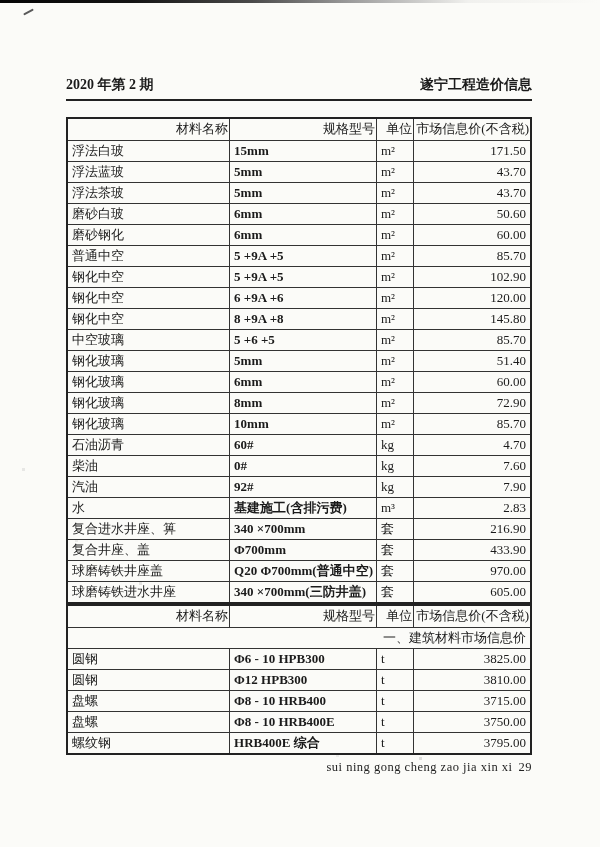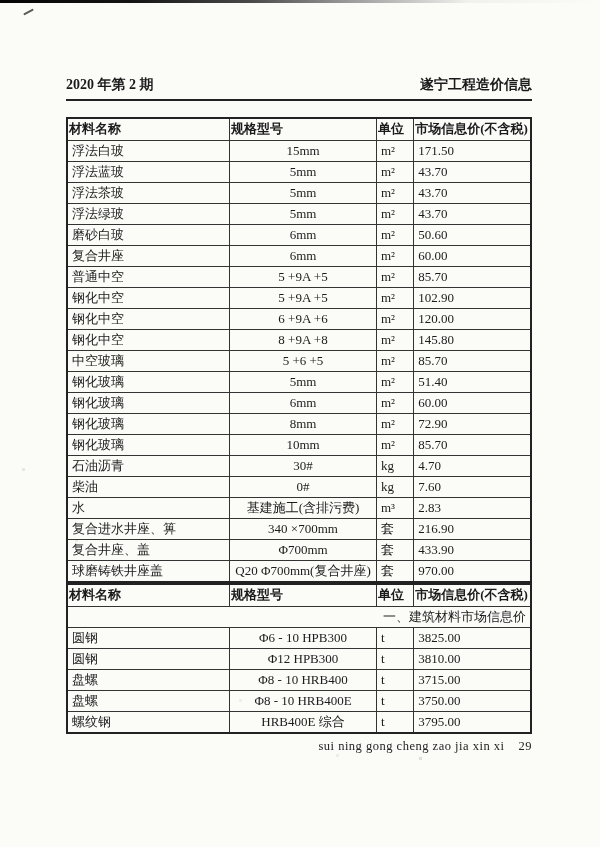--- a/index.html
+++ b/index.html
@@ -35,34 +35,34 @@
   }
   table.price-table{
     border-collapse:collapse;table-layout:fixed;width:466px;
     font-size:13px;border:2px solid #222;
   }
   #table-1{margin-top:16px;}
   table.price-table th,table.price-table td{
     border:1px solid #333;height:20px;padding:0 4px;
     line-height:1.15;overflow:hidden;white-space:nowrap;
   }
-  table.price-table thead th{text-align:left;font-weight:bold;height:21px;padding:0 1px;}
+  table.price-table thead th{text-align:right;font-weight:normal;height:21px;padding:0 1px;}
   .c-name{width:158px;text-align:left;padding-left:7px;}
-  .c-spec{width:143px;text-align:center;padding-left:9px;}
+  .c-spec{width:143px;text-align:left;padding-left:9px;font-weight:bold;}
   .c-unit{width:34px;text-align:left;padding:0;}
-  .c-price{width:113px;text-align:left;}
+  .c-price{width:113px;text-align:right;}
   .section-title{
     font-size:19px;font-weight:bold;text-align:center;
     letter-spacing:1.5px;margin:8px 0 7px 0;line-height:26px;
   }
   .section-row td{text-align:right;height:21px;font-size:13px;}
   .page-footer{
     text-align:right;font-size:12.5px;margin-top:5px;letter-spacing:.5px;color:#222;
   }
-  .page-footer .pgnum{margin-left:14px;}
+  .page-footer .pgnum{margin-left:6px;}
 </style>
 </head>
 <body>
 
 <div class="top-edge"></div>
 <div class="scan-mark"></div>
 <div class="scan-noise"></div>
 
 <div class="content">
 
@@ -93,33 +93,27 @@
           <td class="c-unit">m²</td>
           <td class="c-price">43.70</td>
         </tr>
         <tr>
           <td class="c-name">浮法茶玻</td>
           <td class="c-spec">5mm</td>
           <td class="c-unit">m²</td>
           <td class="c-price">43.70</td>
         </tr>
         <tr>
-          <td class="c-name">浮法绿玻</td>
-          <td class="c-spec">5mm</td>
-          <td class="c-unit">m²</td>
-          <td class="c-price">43.70</td>
-        </tr>
-        <tr>
           <td class="c-name">磨砂白玻</td>
           <td class="c-spec">6mm</td>
           <td class="c-unit">m²</td>
           <td class="c-price">50.60</td>
         </tr>
         <tr>
-          <td class="c-name">复合井座</td>
+          <td class="c-name">磨砂钢化</td>
           <td class="c-spec">6mm</td>
           <td class="c-unit">m²</td>
           <td class="c-price">60.00</td>
         </tr>
         <tr>
           <td class="c-name">普通中空</td>
           <td class="c-spec">5 +9A +5</td>
           <td class="c-unit">m²</td>
           <td class="c-price">85.70</td>
         </tr>
@@ -166,53 +160,65 @@
           <td class="c-price">72.90</td>
         </tr>
         <tr>
           <td class="c-name">钢化玻璃</td>
           <td class="c-spec">10mm</td>
           <td class="c-unit">m²</td>
           <td class="c-price">85.70</td>
         </tr>
         <tr>
           <td class="c-name">石油沥青</td>
-          <td class="c-spec">30#</td>
+          <td class="c-spec">60#</td>
           <td class="c-unit">kg</td>
           <td class="c-price">4.70</td>
         </tr>
         <tr>
           <td class="c-name">柴油</td>
           <td class="c-spec">0#</td>
           <td class="c-unit">kg</td>
           <td class="c-price">7.60</td>
         </tr>
         <tr>
+          <td class="c-name">汽油</td>
+          <td class="c-spec">92#</td>
+          <td class="c-unit">kg</td>
+          <td class="c-price">7.90</td>
+        </tr>
+        <tr>
           <td class="c-name">水</td>
           <td class="c-spec">基建施工(含排污费)</td>
           <td class="c-unit">m³</td>
           <td class="c-price">2.83</td>
         </tr>
         <tr>
           <td class="c-name">复合进水井座、箅</td>
           <td class="c-spec">340 ×700mm</td>
           <td class="c-unit">套</td>
           <td class="c-price">216.90</td>
         </tr>
         <tr>
           <td class="c-name">复合井座、盖</td>
           <td class="c-spec">Φ700mm</td>
           <td class="c-unit">套</td>
           <td class="c-price">433.90</td>
         </tr>
         <tr>
           <td class="c-name">球磨铸铁井座盖</td>
-          <td class="c-spec">Q20 Φ700mm(复合井座)</td>
+          <td class="c-spec">Q20 Φ700mm(普通中空)</td>
           <td class="c-unit">套</td>
           <td class="c-price">970.00</td>
+        </tr>
+        <tr>
+          <td class="c-name">球磨铸铁进水井座</td>
+          <td class="c-spec">340 ×700mm(三防井盖)</td>
+          <td class="c-unit">套</td>
+          <td class="c-price">605.00</td>
         </tr>
       </tbody>
   </table>
 
 
   <table class="price-table" id="table-2">
     <thead>
       <tr>
         <th class="c-name">材料名称</th>
         <th class="c-spec">规格型号</th>

